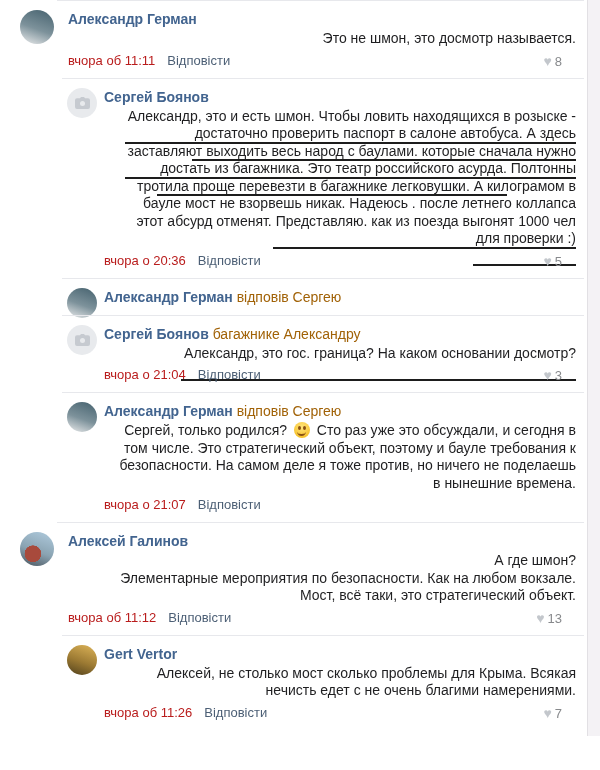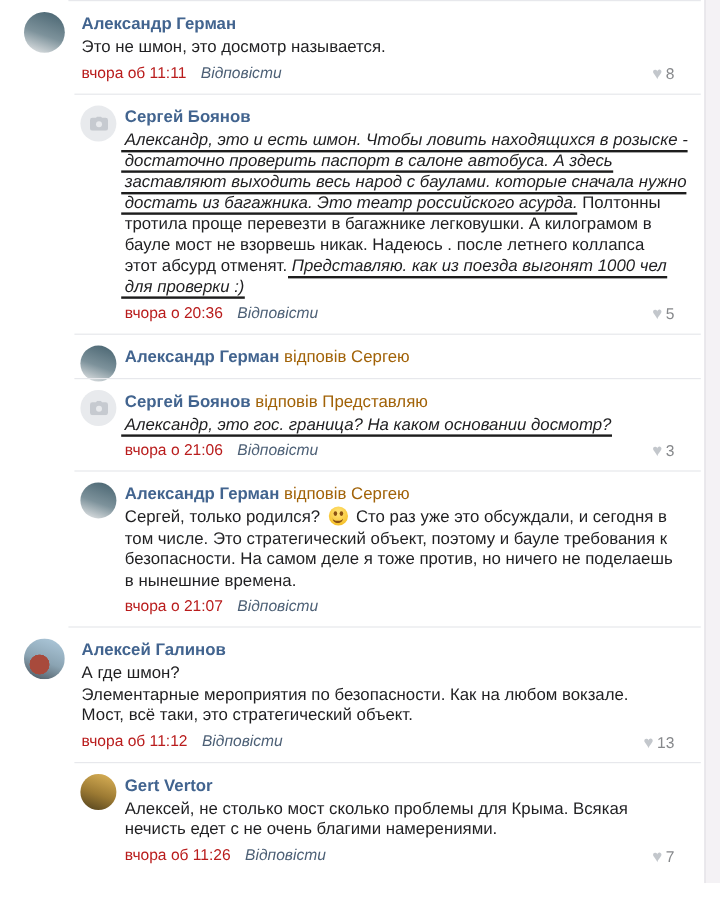--- a/index.html
+++ b/index.html
@@ -13,25 +13,25 @@
   .comment::before { content:""; position:absolute; top:0; left:57px; right:2px; height:1px; background:#e7e8ec; }
   .comment.reply { padding-left:104px; }
   .comment.reply::before { left:62px; }
   .avatar { position:absolute; top:10px; left:20px; width:34px; height:34px; border-radius:50%;
             display:flex; align-items:center; justify-content:center; overflow:hidden; cursor:pointer; }
   .comment.reply .avatar { left:67px; width:30px; height:30px; }
   .head { line-height:18px; font-size:14px; white-space:nowrap; }
   .name { color:#42648f; font-weight:bold; text-decoration:none; cursor:pointer; }
   .reply-to { color:#a16207; font-weight:normal; }
   .text { margin-top:2px; }
-  .tline { font-size:14px; line-height:17.5px; color:#1f1f21; white-space:nowrap; }
-  .u { border-bottom:2px solid #1d1d1d; padding-bottom:1px; margin-left:-3px; padding-left:3px;font-style:italic; }
+  .tline { font-size:14px; line-height:17.5px; color:#1f1f21; white-space:nowrap;text-align:right; }
+  .u { border-bottom:2px solid #1d1d1d; padding-bottom:18px; margin-left:-3px; padding-left:3px; }
   .meta { margin-top:5px; font-size:13px; line-height:16px; color:#9a9da2; position:relative; white-space:nowrap; }
   .time { color:#b91c1c; }
-  .reply-link { color:#4c5f75; margin-left:12px; text-decoration:none; cursor:pointer;font-style:italic; }
+  .reply-link { color:#4c5f75; margin-left:12px; text-decoration:none; cursor:pointer; }
   .likes { position:absolute; right:14px; top:0; color:#87898c; font-size:13px; cursor:pointer; }
   .heart { color:#c3c7cc; font-size:14px; margin-right:3px; }
   .emoji { display:inline-block; width:16px; height:16px; border-radius:50%;
            background:radial-gradient(circle at 50% 32%, #ffe173 10%, #f7c431 70%, #eab320);
            position:relative; vertical-align:-3px; margin:0 3px; }
   .emoji::before { content:""; position:absolute; width:3px; height:4px; border-radius:50%;
                    background:#8a5113; left:4px; top:4px; box-shadow:5px 0 0 #8a5113; }
   .emoji::after { content:""; position:absolute; left:3px; top:7px; width:9px; height:5px;
                   border-bottom:2px solid #8a5113; border-radius:0 0 9px 9px; }
 </style>
@@ -72,25 +72,25 @@
         <span class="avatar" style="background: linear-gradient(200deg, rgb(79, 106, 118) 10%, rgb(125, 146, 155) 55%, rgb(216, 220, 222) 92%);"></span>
         <div class="head"><a class="name">Александр Герман</a><span class="reply-to"> відповів Сергею</span></div>
       </div>
       <div class="comment reply">
         <span class="avatar" style="background: rgb(232, 234, 237);">
           <svg width="15" height="12" viewBox="0 0 15 12">
             <path fill="#c6cad0" d="M5 1.2 6 0h3l1 1.2h3a2 2 0 0 1 2 2V10a2 2 0 0 1-2 2H2a2 2 0 0 1-2-2V3.2a2 2 0 0 1 2-2h3z"></path>
             <circle cx="7.5" cy="6.6" r="2.5" fill="#e8eaed"></circle>
           </svg>
         </span>
-        <div class="head"><a class="name">Сергей Боянов</a><span class="reply-to"> відповів Представляю</span></div>
+        <div class="head"><a class="name">Сергей Боянов</a><span class="reply-to"> багажнике Александру</span></div>
         <div class="text">
           <div class="tline"><span class="u">Александр, это гос. граница? На каком основании досмотр?</span></div>
         </div>
-        <div class="meta"><span class="time">вчора о 21:06</span><a class="reply-link">Відповісти</a><span class="likes"><span class="heart">♥</span>3</span></div>
+        <div class="meta"><span class="time">вчора о 21:04</span><a class="reply-link">Відповісти</a><span class="likes"><span class="heart">♥</span>3</span></div>
       </div>
       <div class="comment reply">
         <span class="avatar" style="background: linear-gradient(200deg, rgb(79, 106, 118) 10%, rgb(125, 146, 155) 55%, rgb(216, 220, 222) 92%);"></span>
         <div class="head"><a class="name">Александр Герман</a><span class="reply-to"> відповів Сергею</span></div>
         <div class="text">
           <div class="tline"><span>Сергей, только родился? </span><span class="emoji"></span><span> Сто раз уже это обсуждали, и сегодня в</span></div>
           <div class="tline"><span>том числе. Это стратегический объект, поэтому и бауле требования к</span></div>
           <div class="tline"><span>безопасности. На самом деле я тоже против, но ничего не поделаешь</span></div>
           <div class="tline"><span>в нынешние времена.</span></div>
         </div>

